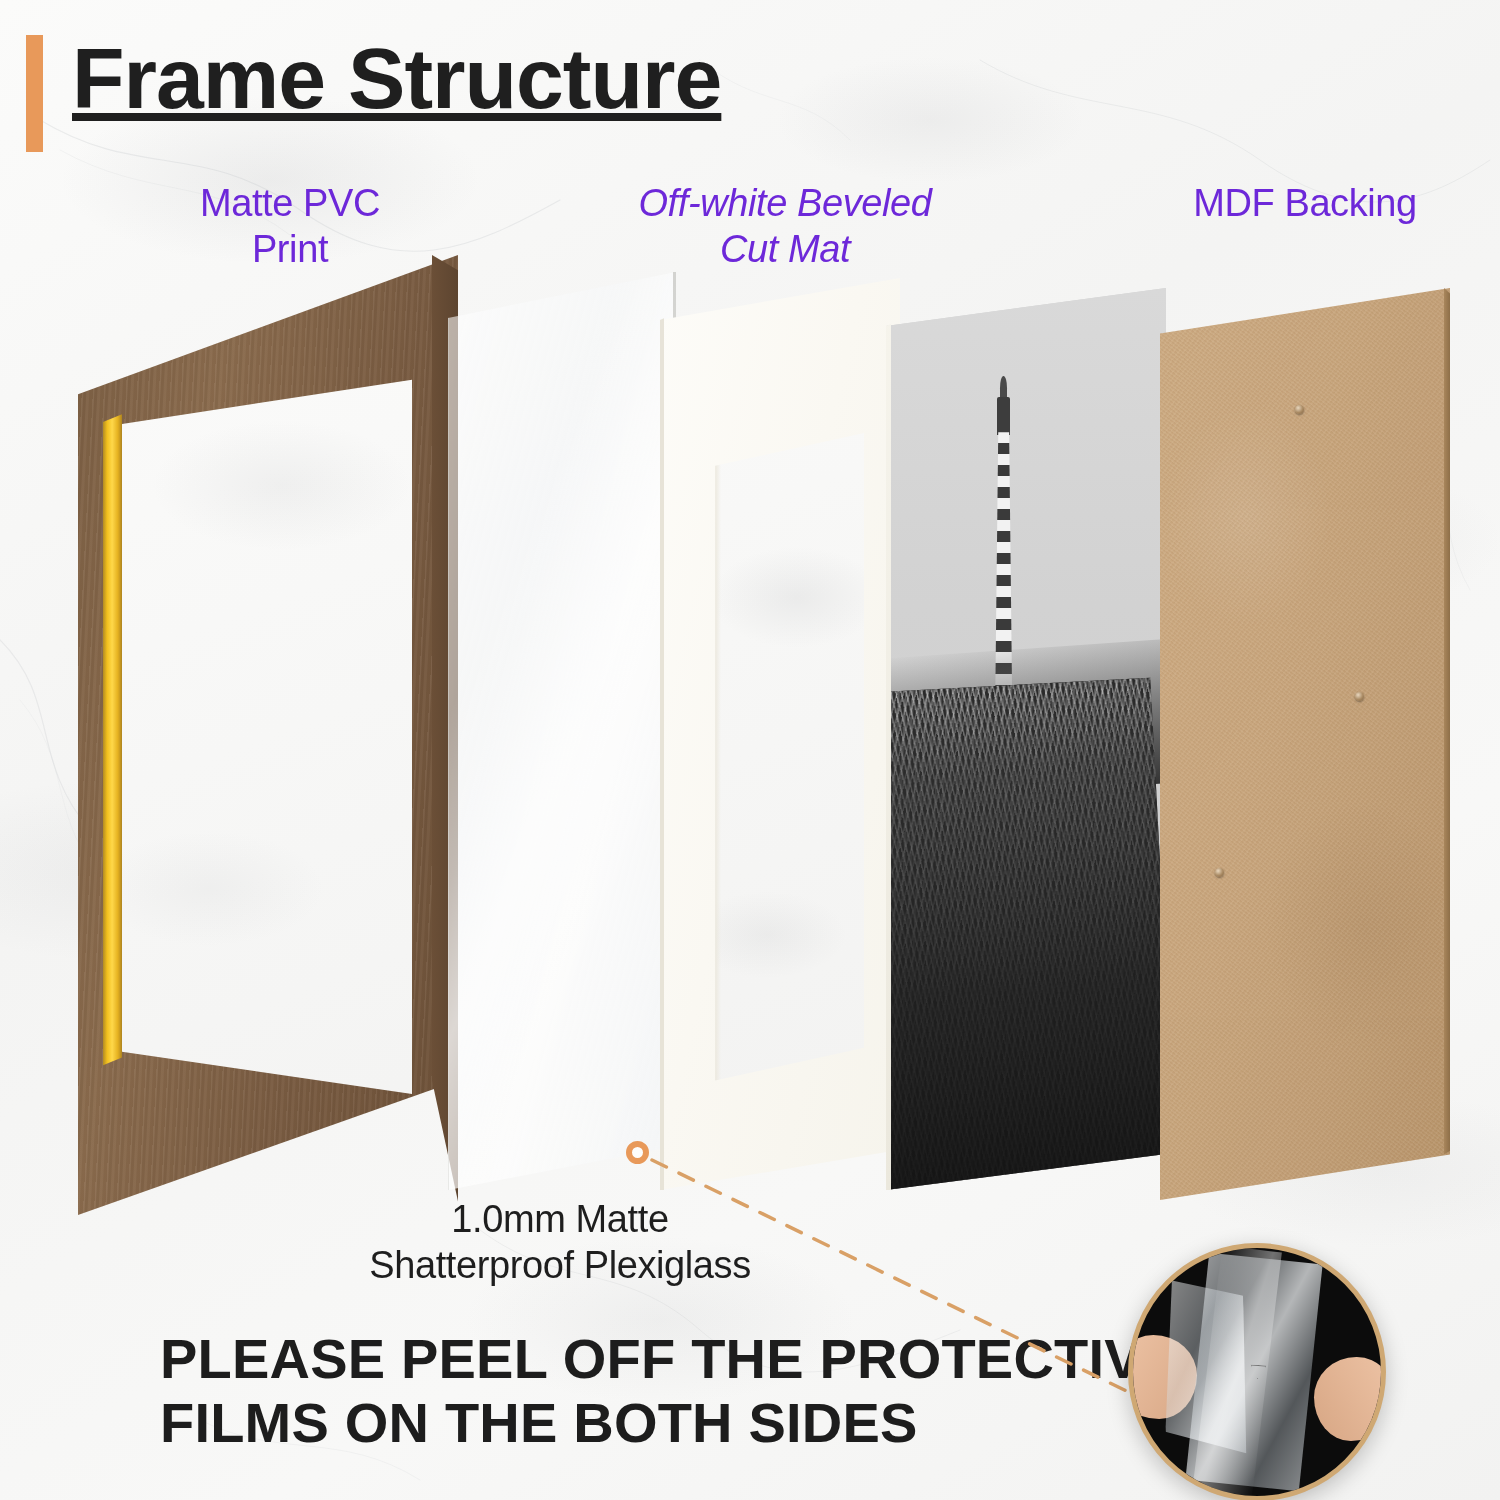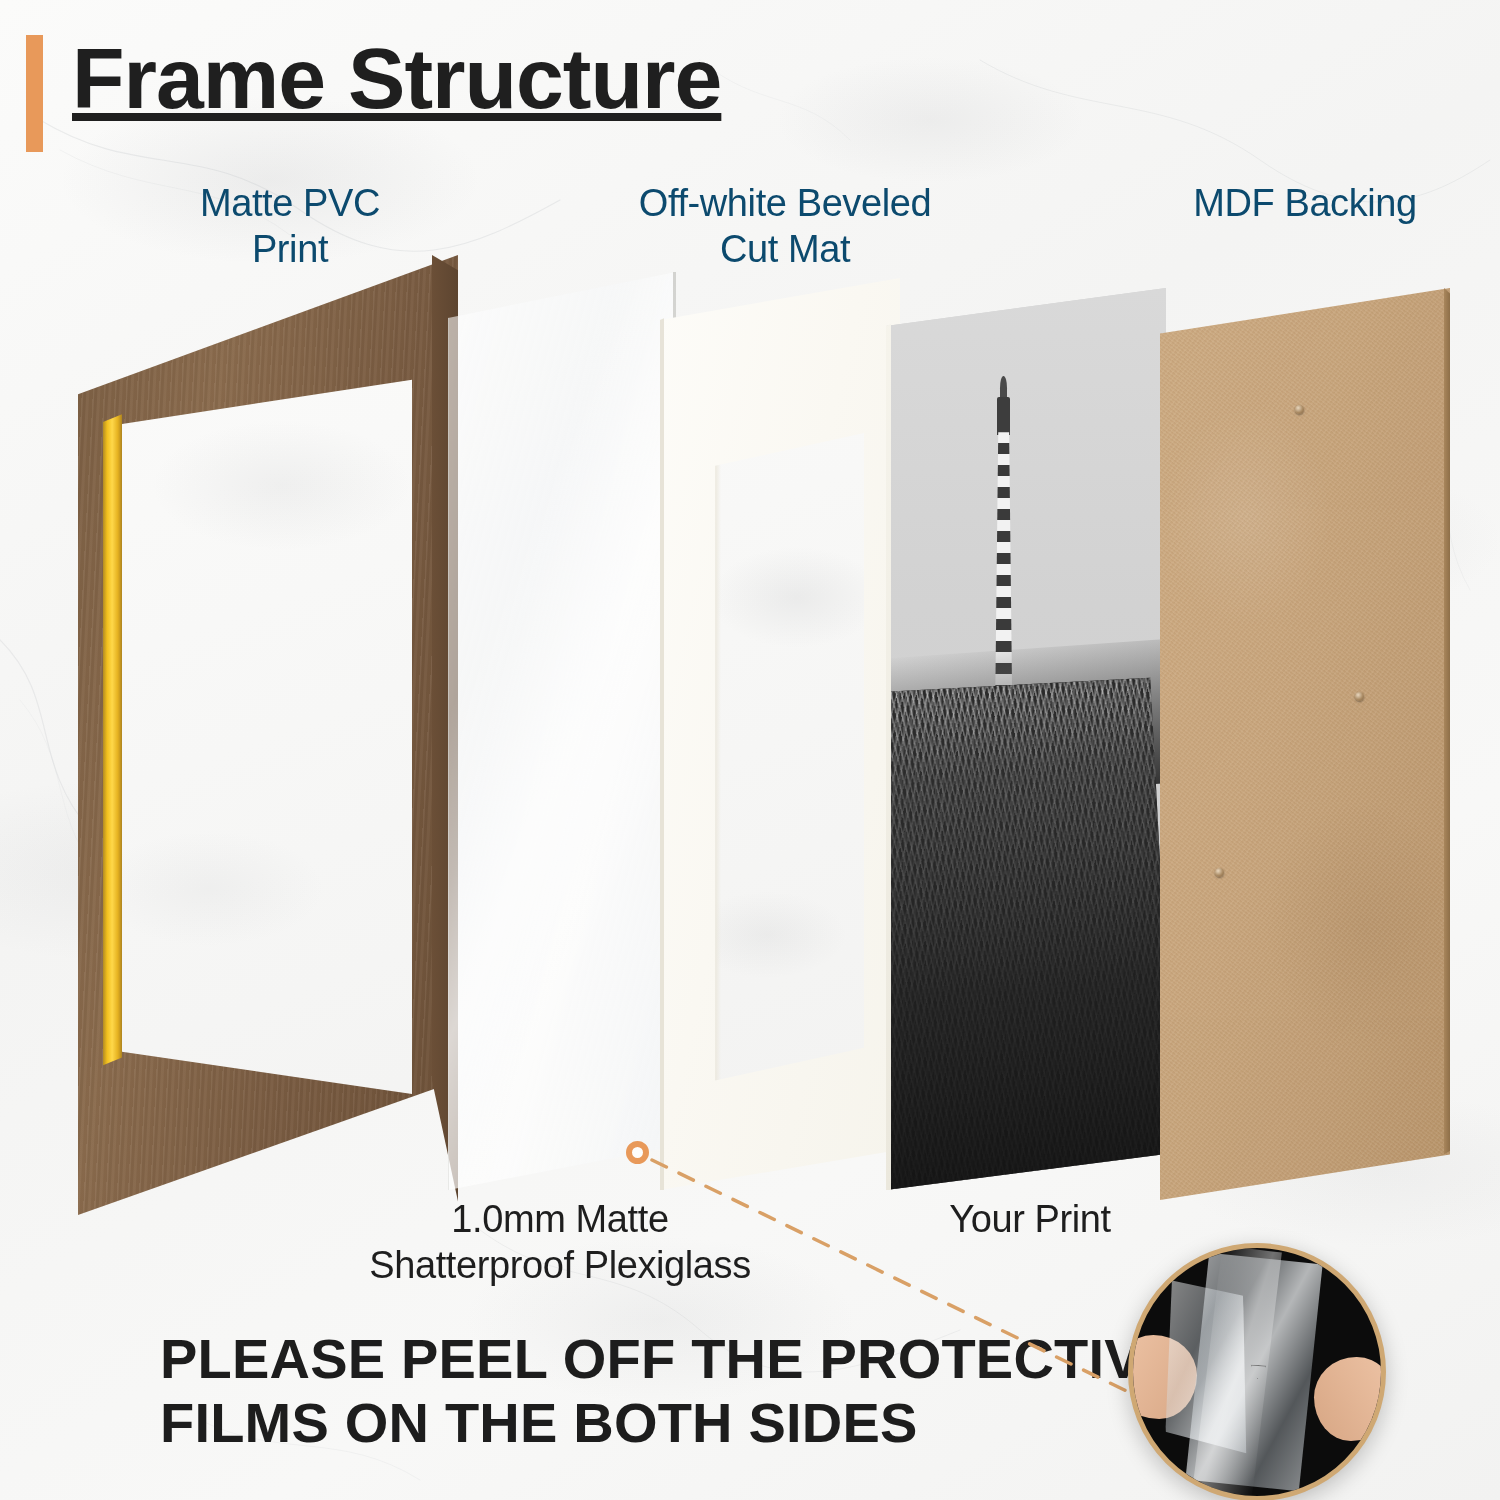--- a/index.html
+++ b/index.html
@@ -51,27 +51,27 @@
     font-family: "Liberation Sans", sans-serif;
     white-space: nowrap;
     text-decoration: underline;
   }
 
   
   .top-label {
     position: absolute;
     font-size: 38px;
     line-height: 1.22;
-    color: #0c4a6e;
+    color: #6d28d9;
     text-align: center;
     font-family: "Liberation Sans", sans-serif;
     letter-spacing: -0.4px;
   }
   #label-frame { left: 120px;  top: 180px; width: 340px; }
-  #label-mat   { left: 570px;  top: 180px; width: 430px; }
+  #label-mat   { left: 570px;  top: 180px; width: 430px; font-style: italic; }
   #label-mdf   { left: 1120px; top: 180px; width: 370px; }
 
   
   .bottom-label {
     position: absolute;
     font-size: 38px;
     line-height: 1.22;
     color: #1e1e1e;
     text-align: center;
     font-family: "Liberation Sans", sans-serif;
@@ -463,23 +463,20 @@
     <div class="mdf-screw" style="left:195px; top:404px;"></div>
     <div class="mdf-screw" style="left:55px;  top:580px;"></div>
     <div class="mdf-right-edge"></div>
   </div>
 
   <div class="bottom-label" id="label-plexi">
     <div>1.0mm Matte</div>
     <div>Shatterproof Plexiglass</div>
   </div>
 
-  <div class="bottom-label" id="label-print">
-    <div>Your Print</div>
-  </div>
 
   <div class="callout-dot"></div>
   <svg class="connector-svg">
     <path d="M 652 1160 L 1145 1400" stroke="#d9a066" stroke-width="3.5" stroke-dasharray="16 14" fill="none" stroke-linecap="round"></path>
   </svg>
 
   <div id="photo-inset">
     <div class="inset-hand inset-hand-left"></div>
     <div class="inset-hand inset-hand-right"></div>
     <div class="inset-film"></div>

